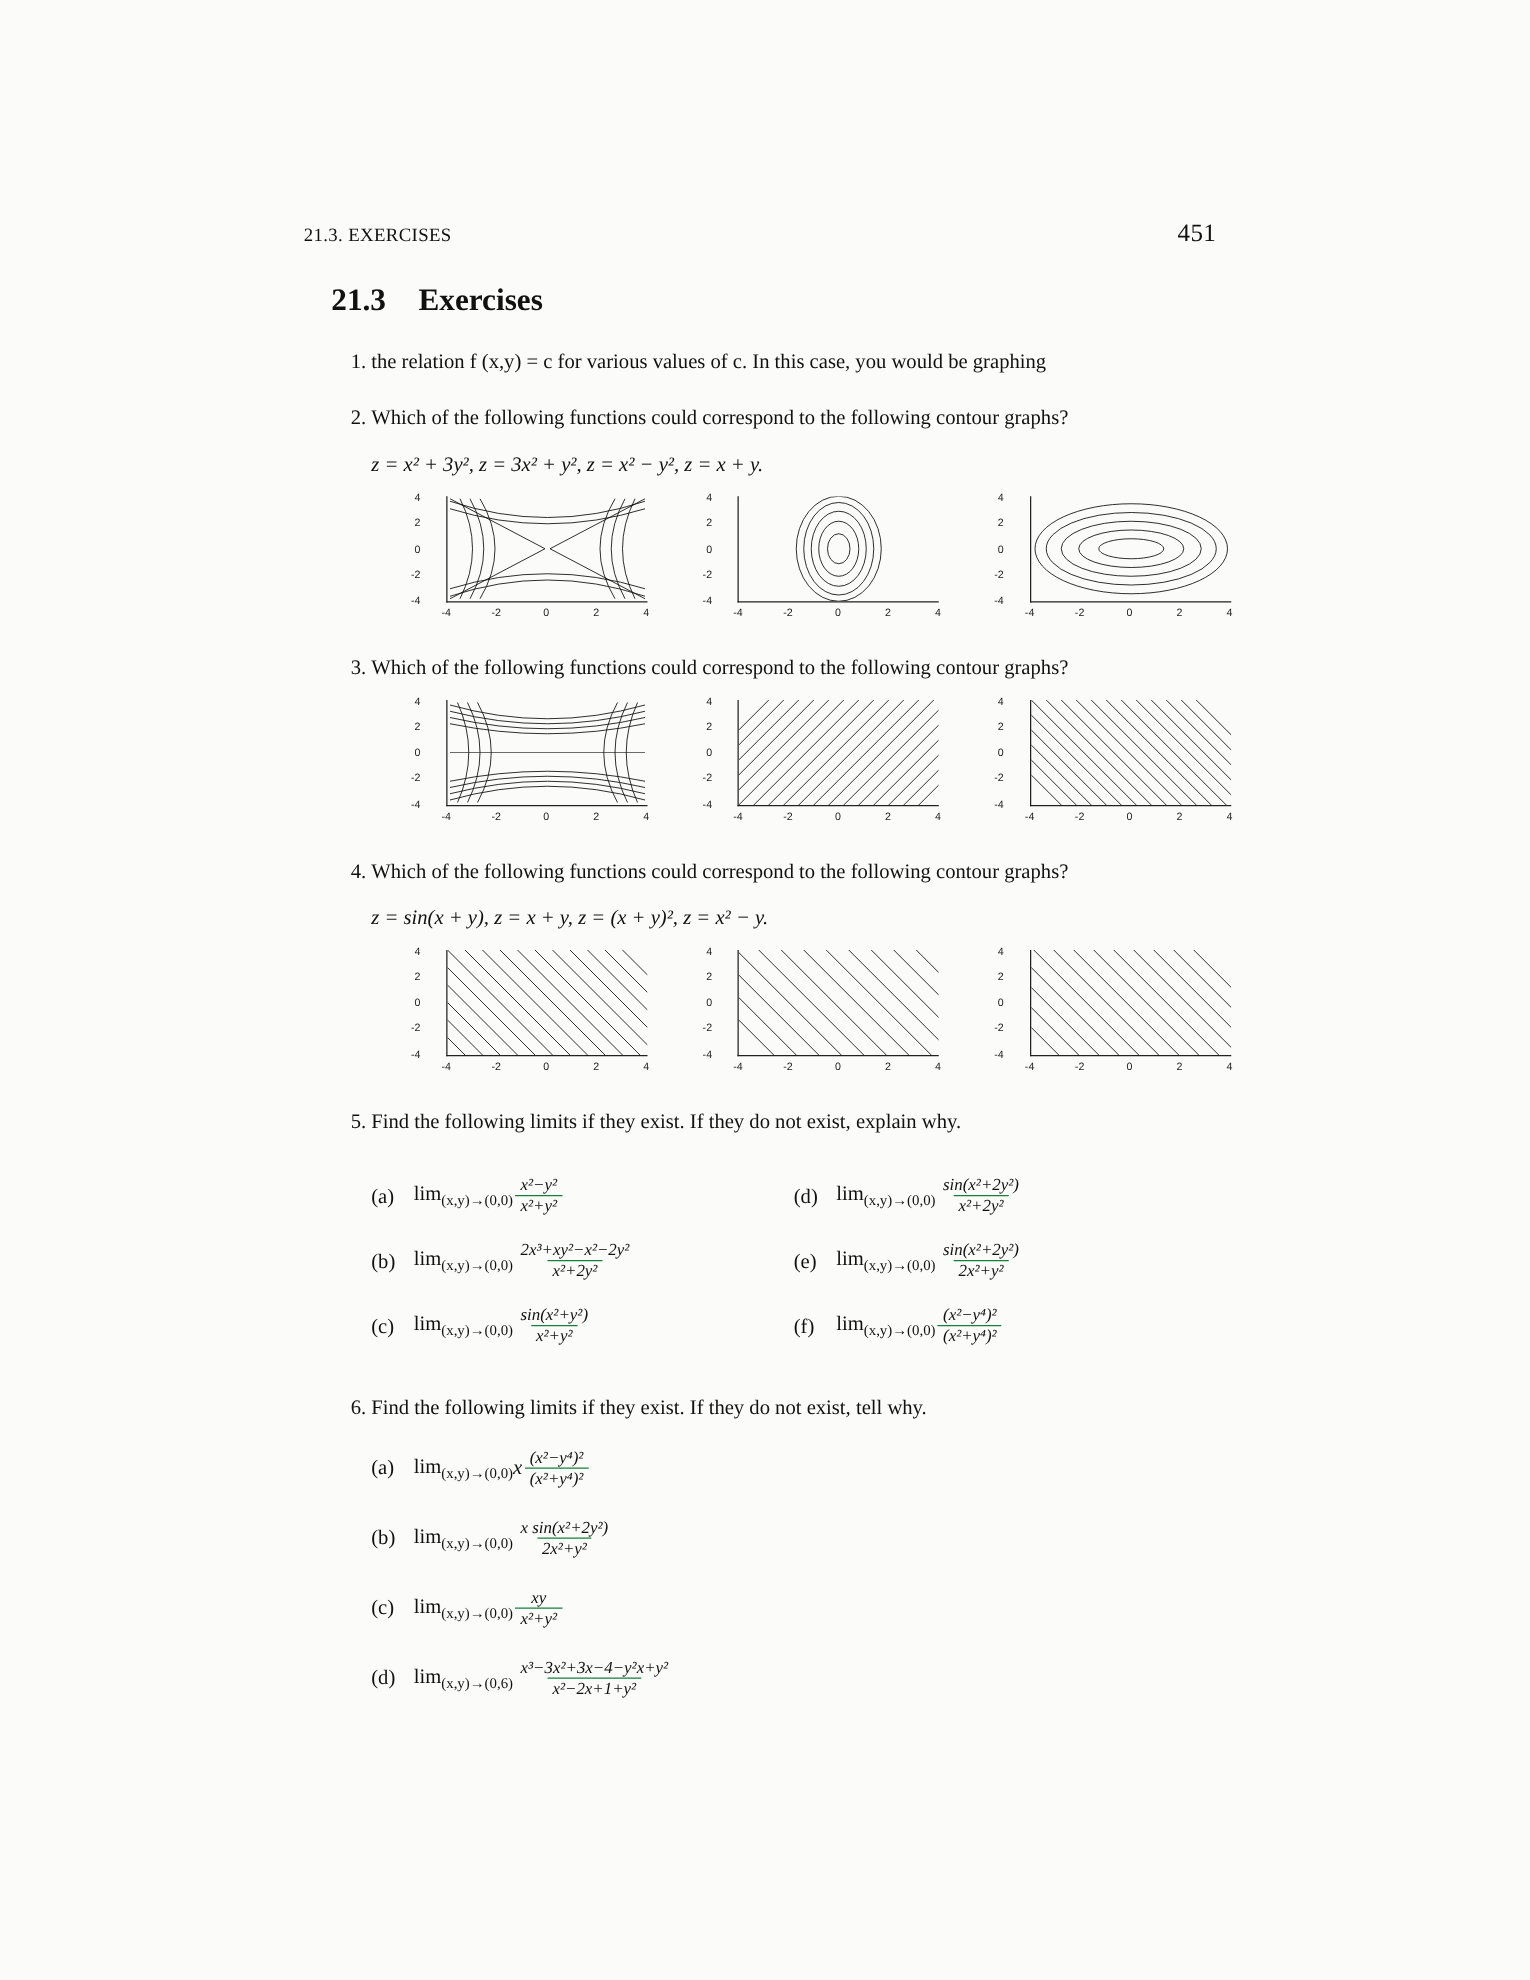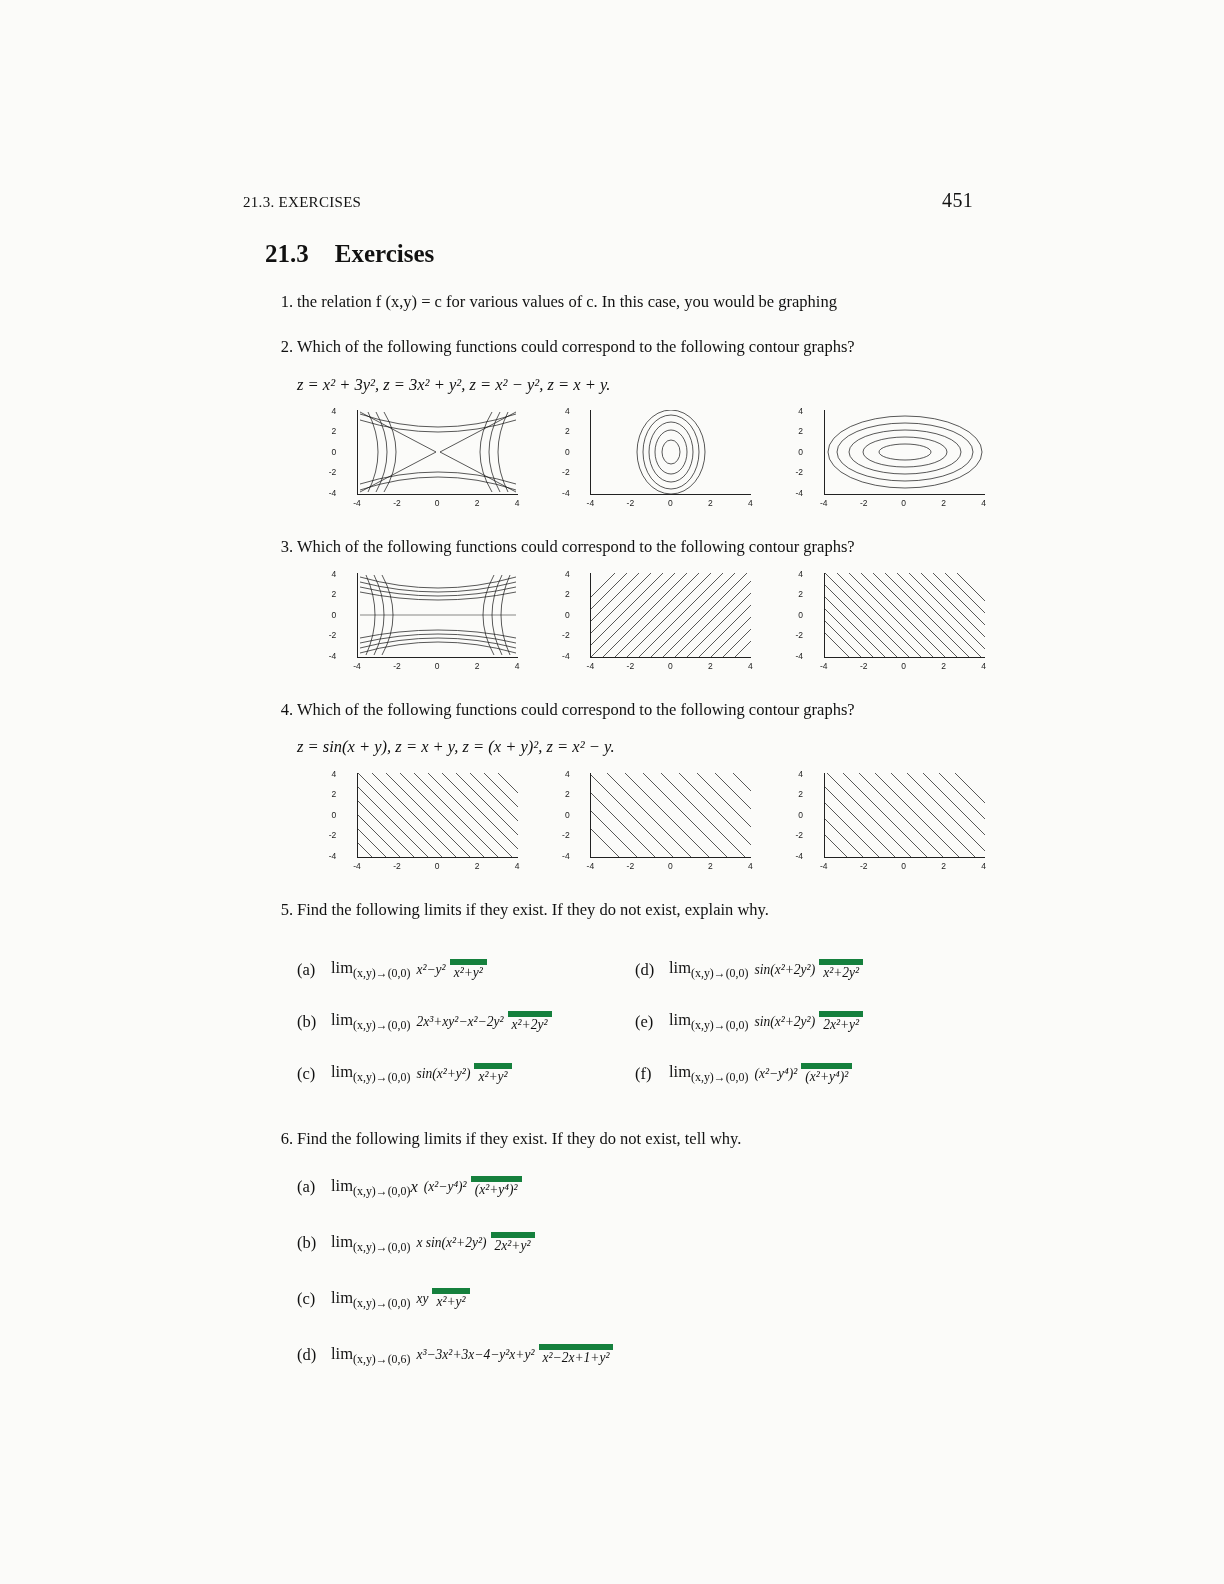--- a/index.html
+++ b/index.html
@@ -18,21 +18,21 @@
   .page {
     position: absolute;
     left: 0; top: 0;
     width: 1224px;
     height: 1584px;
     background: #fbfbf9;
   }
   .content {
     position: absolute;
     left: 243px;
-    top: 189px;
+    top: 176px;
     width: 730px;
   }
   
   .runhead {
     display: flex;
     justify-content: space-between;
     align-items: baseline;
     font-size: 15px;
     letter-spacing: .3px;
   }
@@ -116,29 +116,29 @@
     align-items: center;
     min-height: 46px;
     font-size: 16.5px;
     margin-top: 6px;
   }
   .limlabel { width: 34px; }
   .limop { font-style: normal; }
   .limop .sub { font-size: .72em; vertical-align: -.35em; }
   .frac {
     display: inline-flex;
-    flex-direction: row;
+    flex-direction: column;
     align-items: center;
     vertical-align: middle;
     font-size: .82em;
     margin: 0 2px;
     justify-content: space-between;
   }
   .frac .numr { padding: 0 4px; }
-  .frac .den { padding: 0 4px; border-top: 6px solid #15803d; }
+  .frac .den { padding: 0 4px; border-top: 1px solid #15803d; }
   .limits-single {
     margin-top: 14px;
     margin-left: 54px;
   }
   .limits-single .limitem { margin-top: 10px; }
 </style>
 </head>
 <body>
 
 <div class="page">

